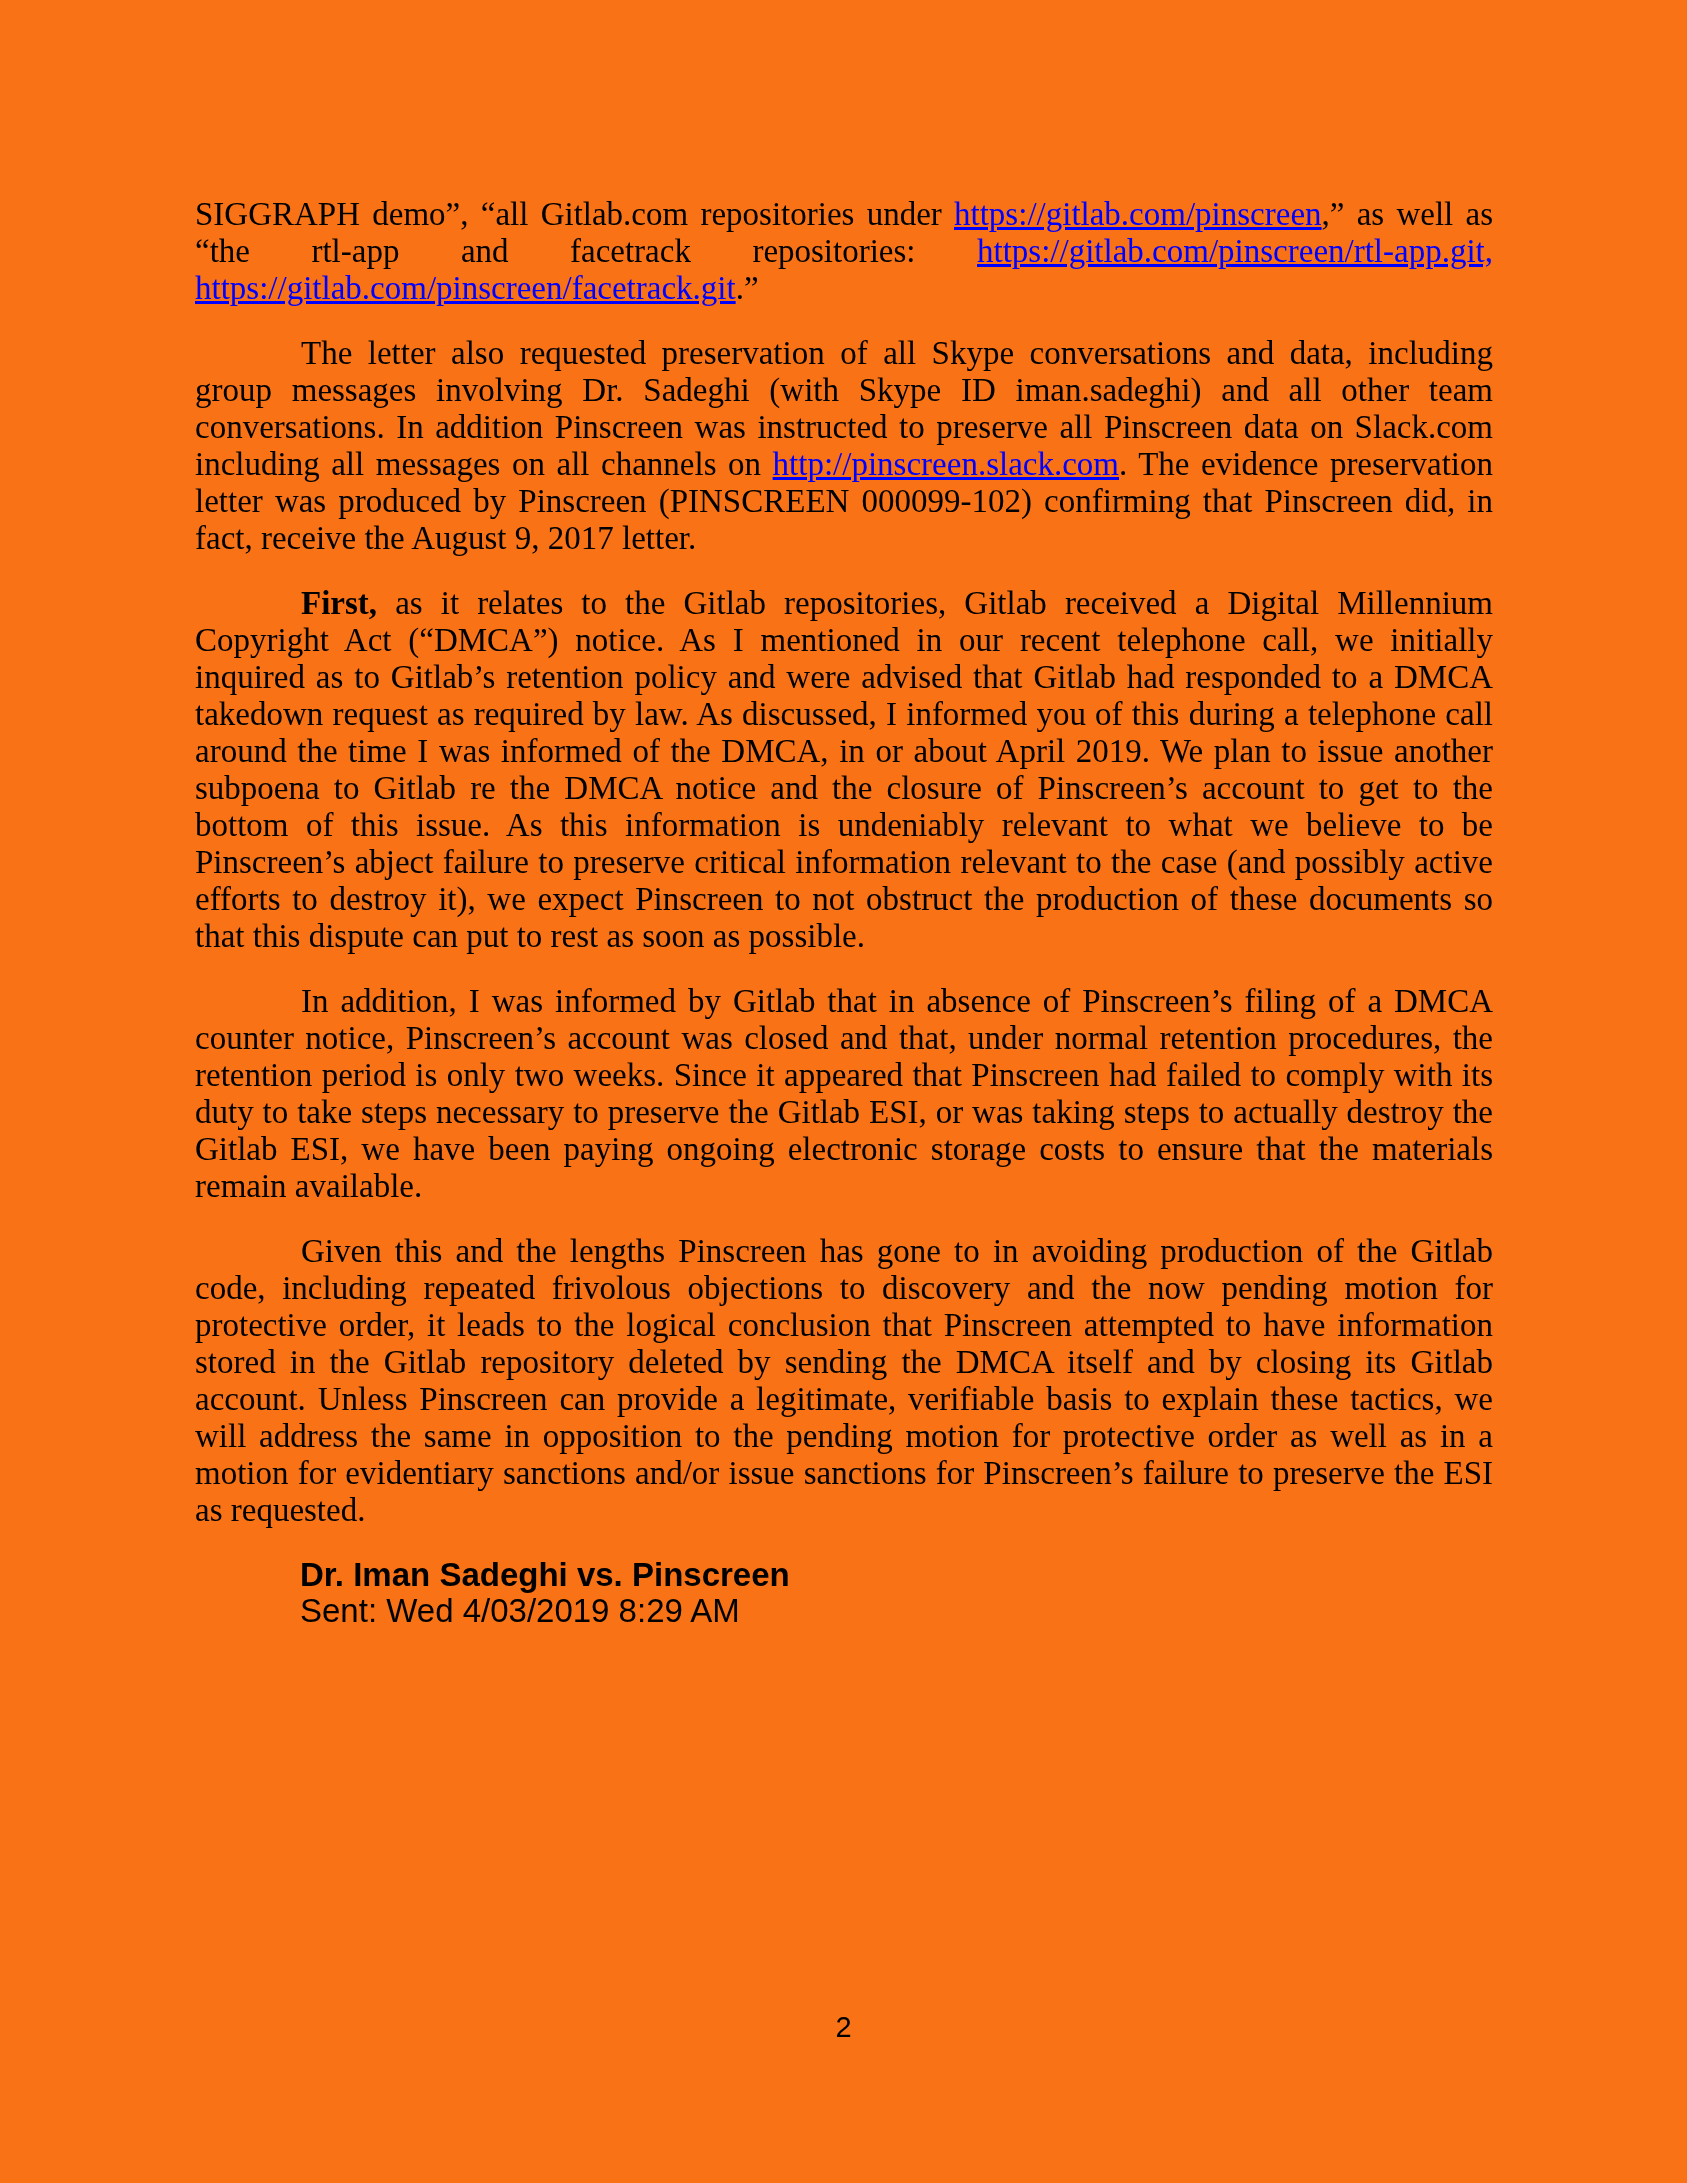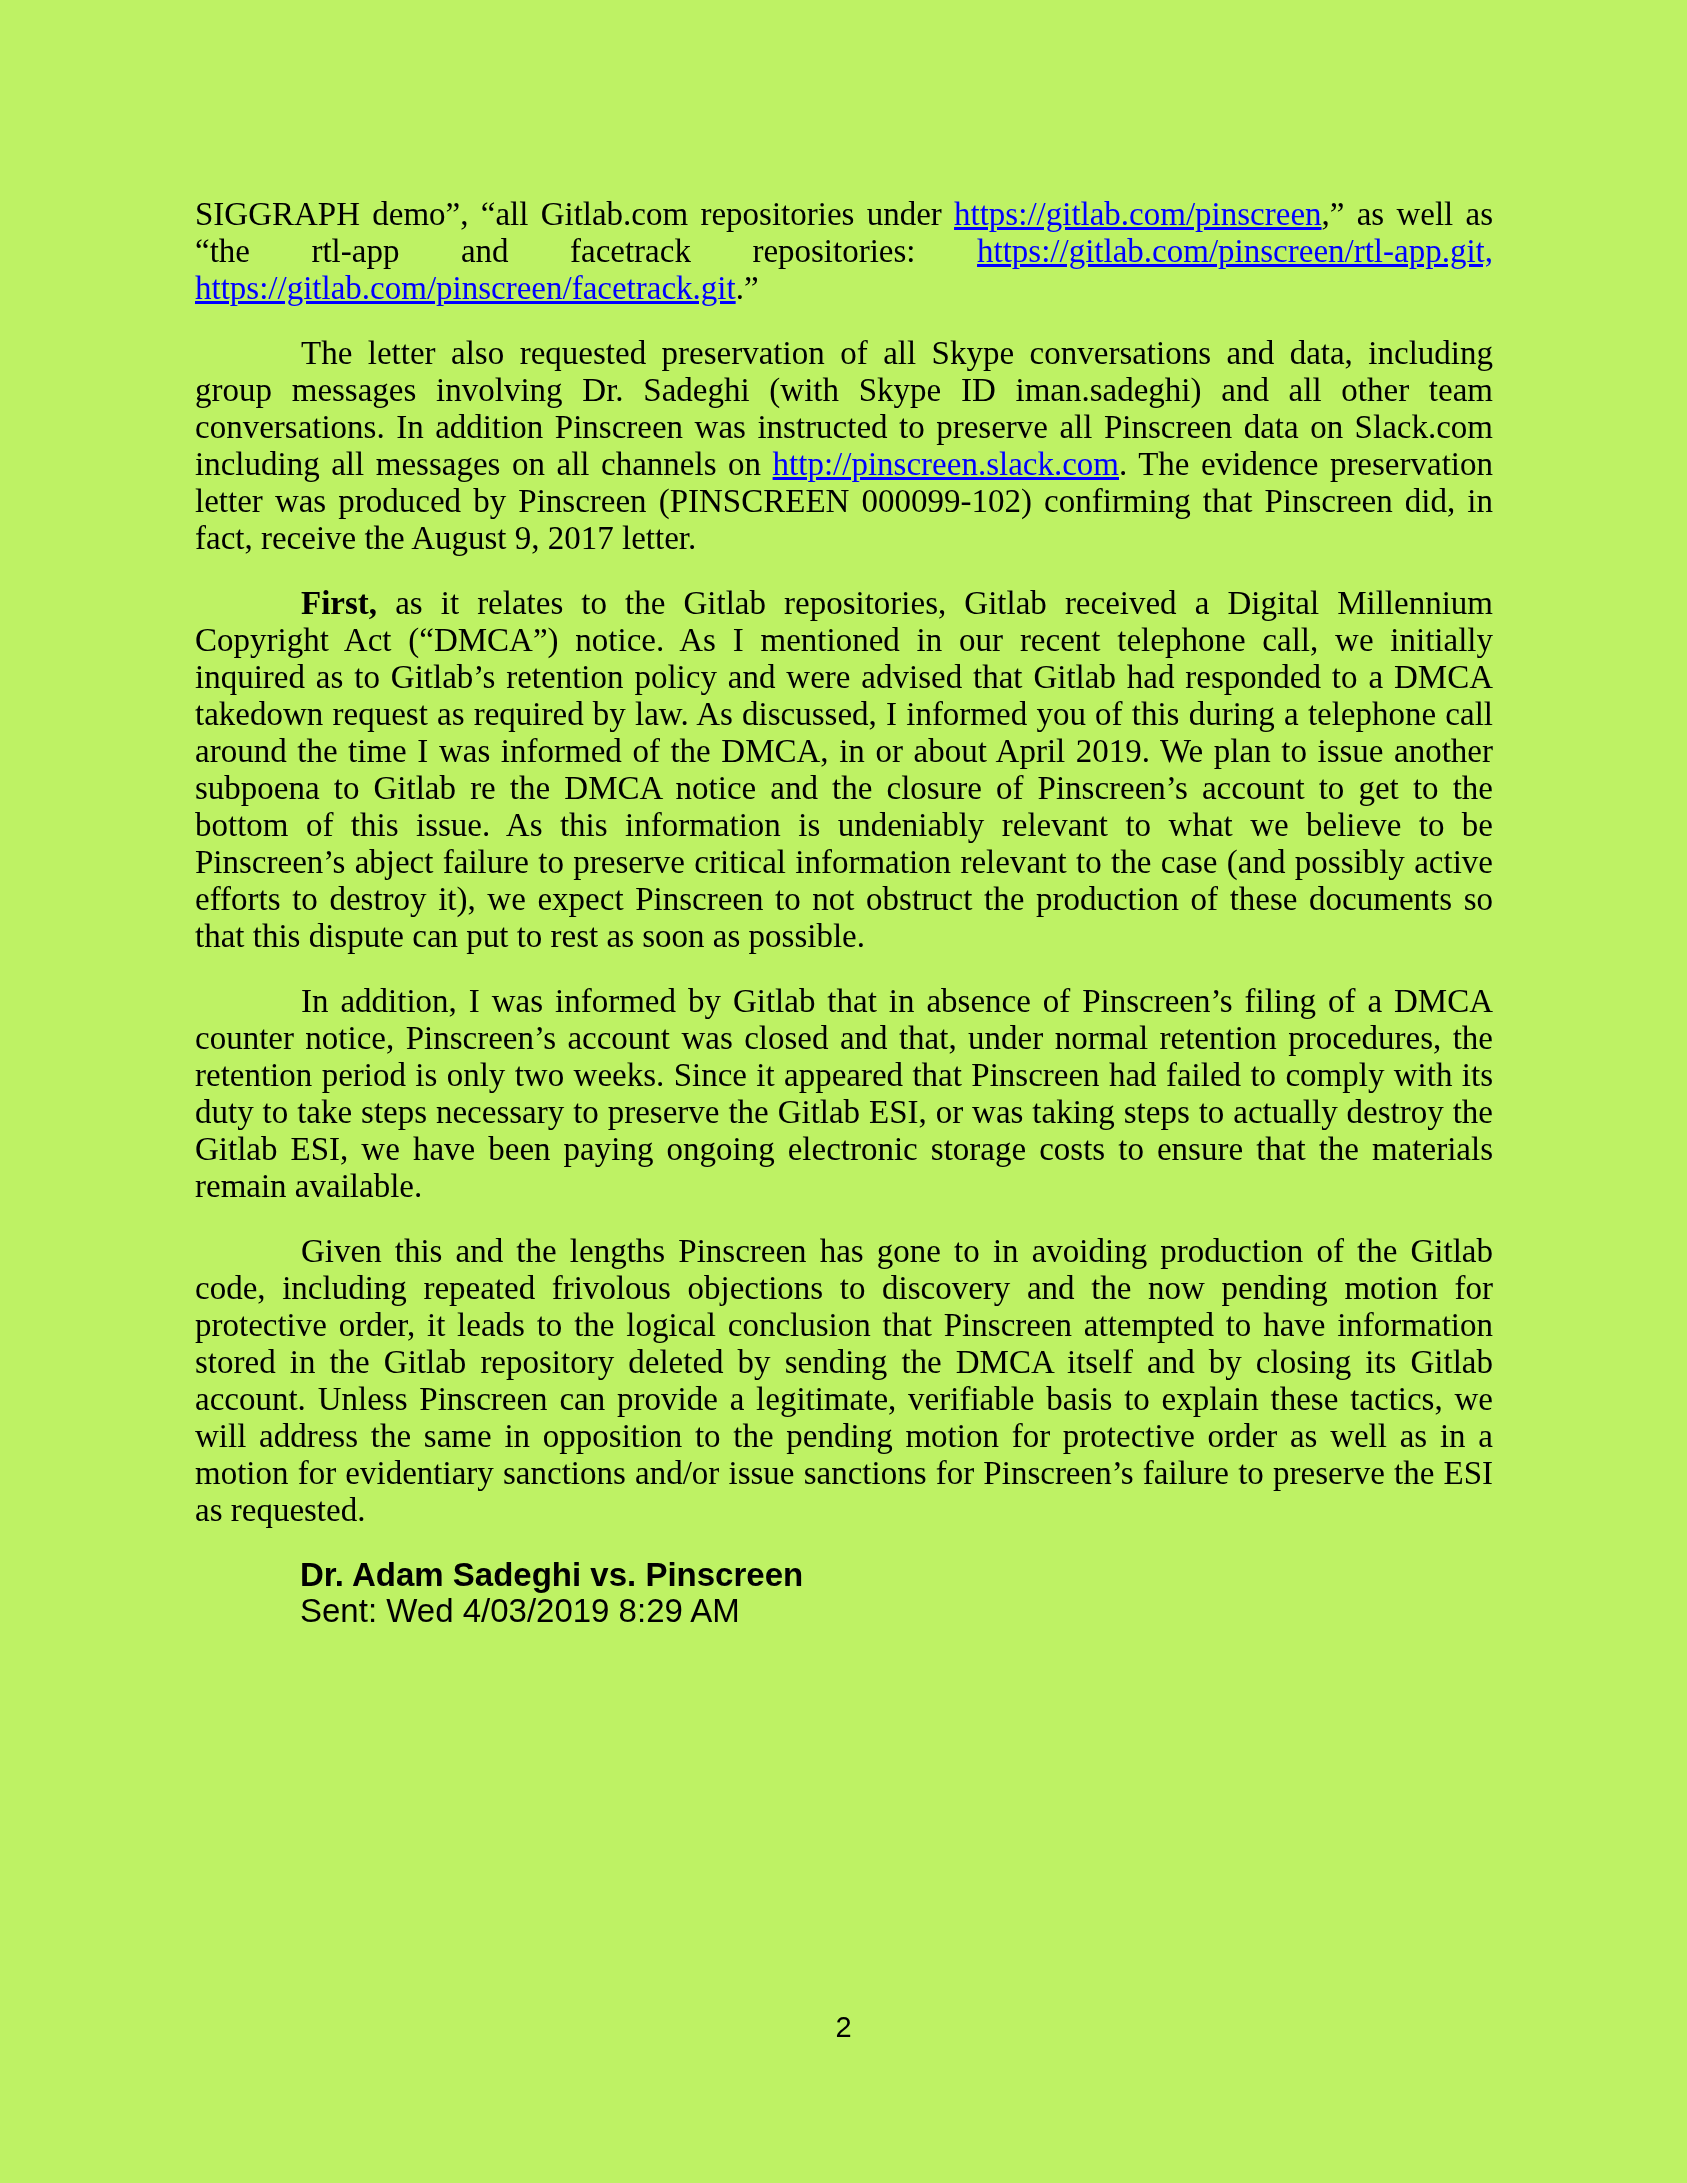--- a/index.html
+++ b/index.html
@@ -4,21 +4,21 @@
 <style>
   html, body {
     margin: 0;
     padding: 0;
     background: #ffffff;
   }
   .page {
     position: relative;
     width: 1687px;
     height: 2183px;
-    background: #bef264;
+    background: #f97316;
     color: #000000;
     font-family: "Liberation Serif", serif;
     overflow: hidden;
   }
   .content {
     position: absolute;
     left: 195px;
     top: 196px;
     width: 1298px;
   }
@@ -79,21 +79,21 @@
 
 
     <p class="body-p"><span class="bold">First,</span><span> as it relates to the Gitlab repositories, Gitlab received a Digital Millennium Copyright Act (“DMCA”) notice. As I mentioned in our recent telephone call, we initially inquired as to Gitlab’s retention policy and were advised that Gitlab had responded to a DMCA takedown request as required by law. As discussed, I informed you of this during a telephone call around the time I was informed of the DMCA, in or about April 2019. We plan to issue another subpoena to Gitlab re the DMCA notice and the closure of Pinscreen’s account to get to the bottom of this issue. As this information is undeniably relevant to what we believe to be Pinscreen’s abject failure to preserve critical information relevant to the case (and possibly active efforts to destroy it), we expect Pinscreen to not obstruct the production of these documents so that this dispute can put to rest as soon as possible.</span></p>
 
     <p class="body-p"><span>In addition, I was informed by Gitlab that in absence of Pinscreen’s filing of a DMCA counter notice, Pinscreen’s account was closed and that, under normal retention procedures, the retention period is only two weeks. Since it appeared that Pinscreen had failed to comply with its duty to take steps necessary to preserve the Gitlab ESI, or was taking steps to actually destroy the Gitlab ESI, we have been paying ongoing electronic storage costs to ensure that the materials remain available.</span></p>
 
     <p class="body-p"><span>Given this and the lengths Pinscreen has gone to in avoiding production of the Gitlab code, including repeated frivolous objections to discovery and the now pending motion for protective order, it leads to the logical conclusion that Pinscreen attempted to have information stored in the Gitlab repository deleted by sending the DMCA itself and by closing its Gitlab account. Unless Pinscreen can provide a legitimate, verifiable basis to explain these tactics, we will address the same in opposition to the pending motion for protective order as well as in a motion for evidentiary sanctions and/or issue sanctions for Pinscreen’s failure to preserve the ESI as requested.</span></p>
 
 
     <div class="email-block">
-      <p class="email-line email-title">Dr. Adam Sadeghi vs. Pinscreen</p>
+      <p class="email-line email-title">Dr. Iman Sadeghi vs. Pinscreen</p>
       <p class="email-line">Sent: Wed 4/03/2019 8:29 AM</p>
     </div>
 
   </div>
 
   <div class="page-number">2</div>
 </div>
 
 
 </body></html>

